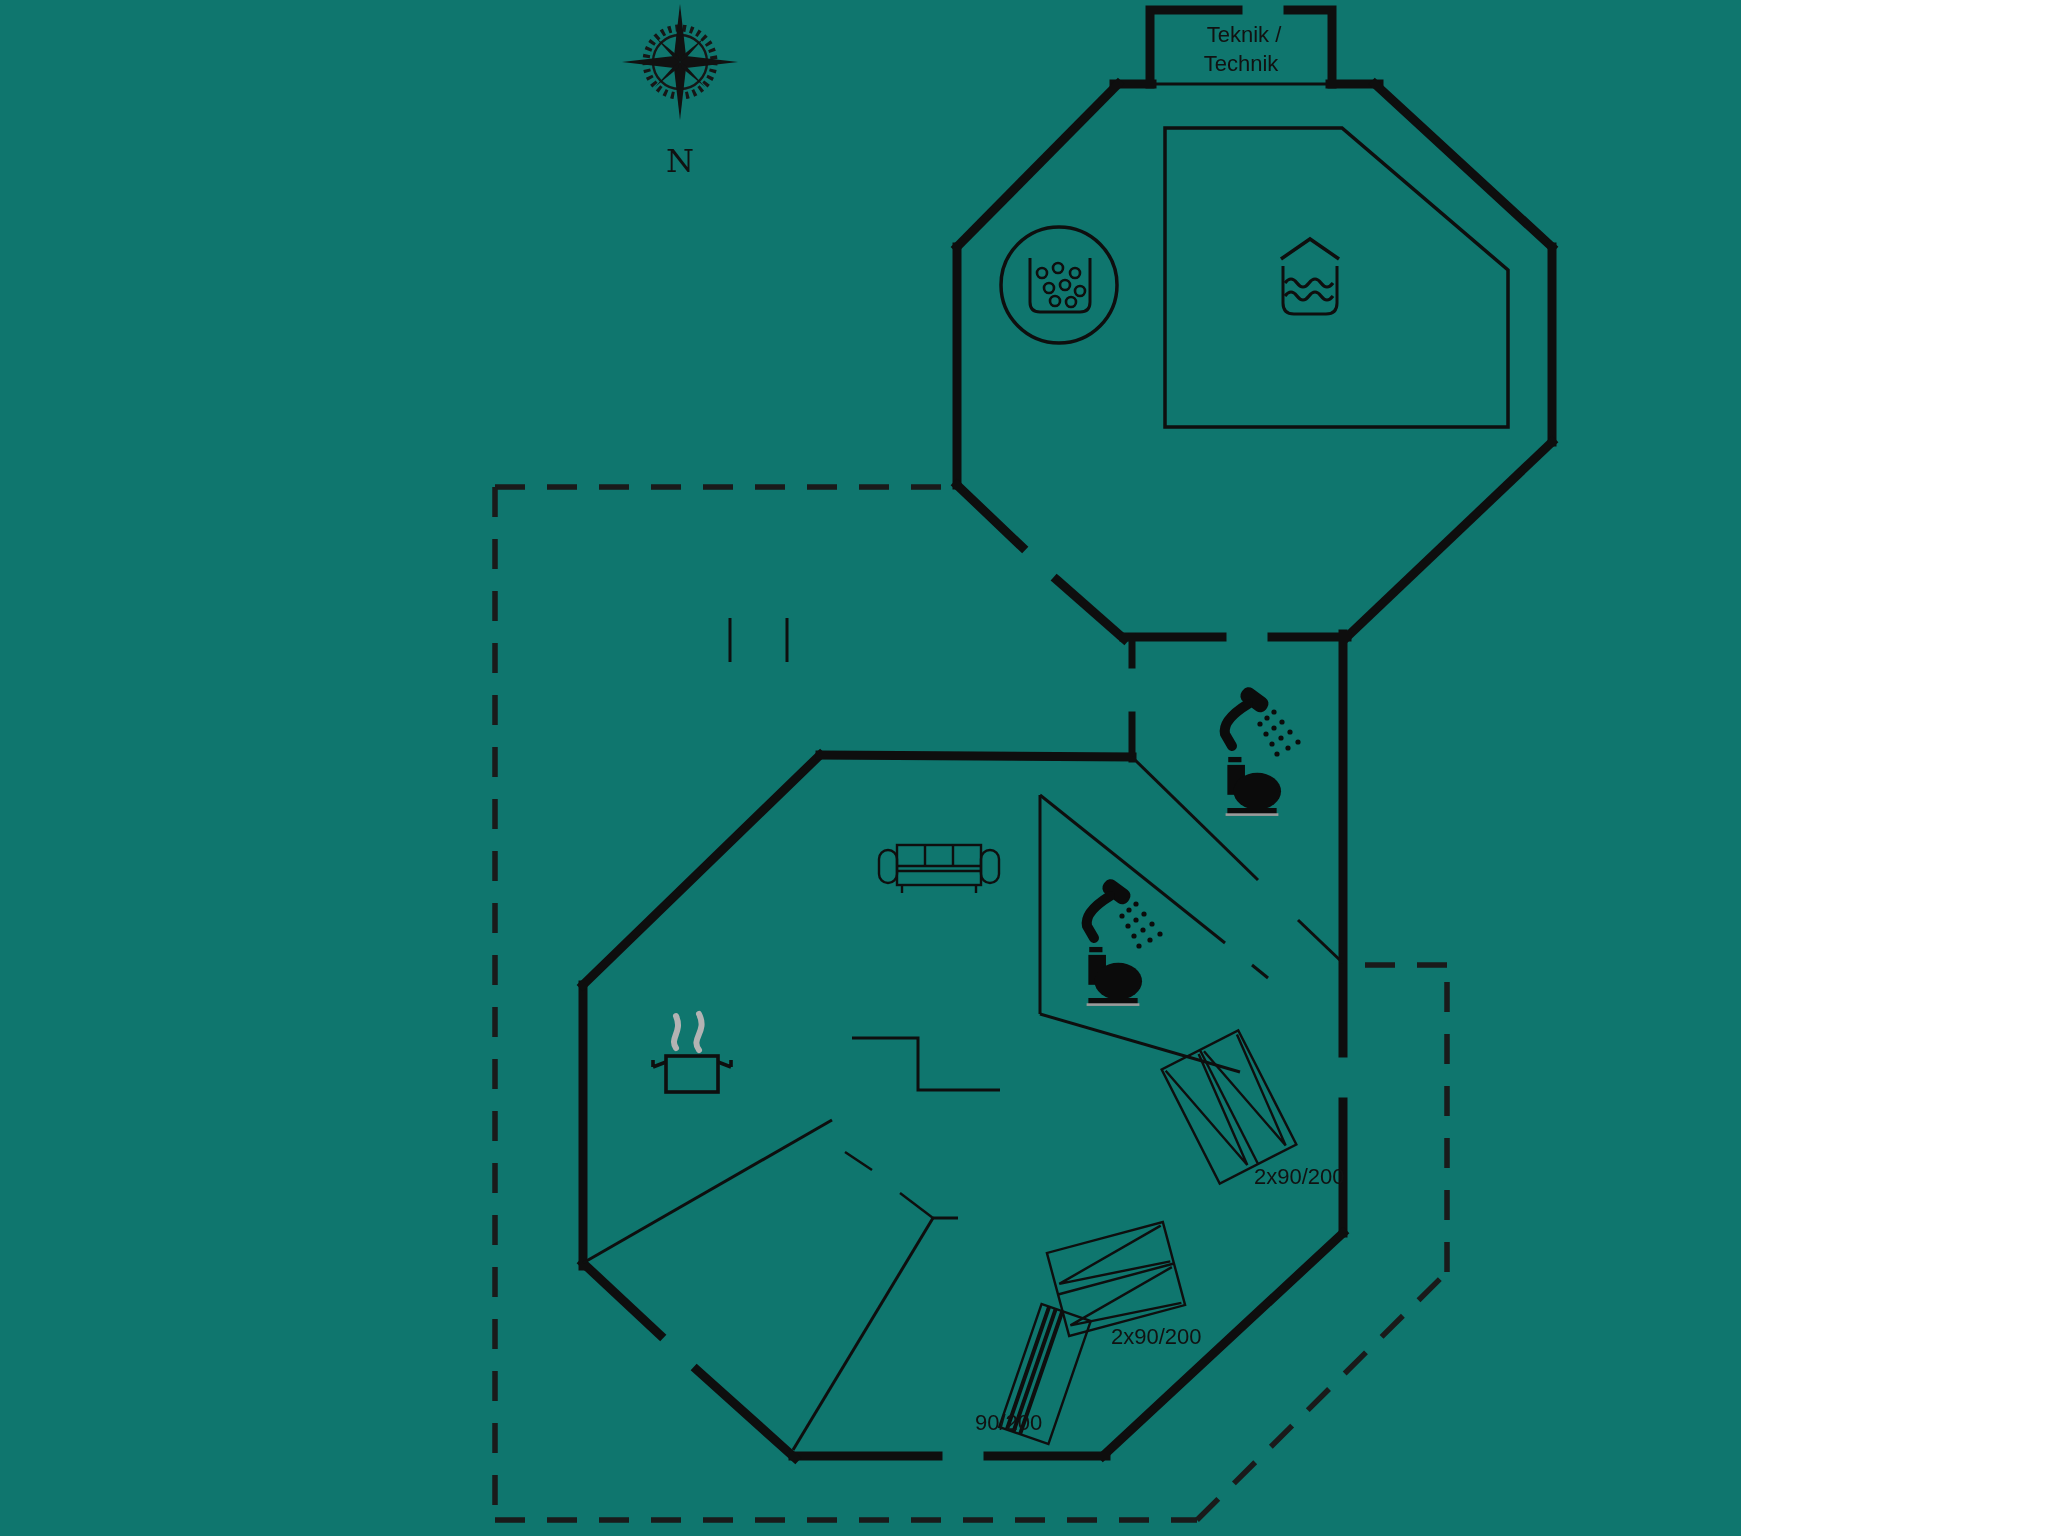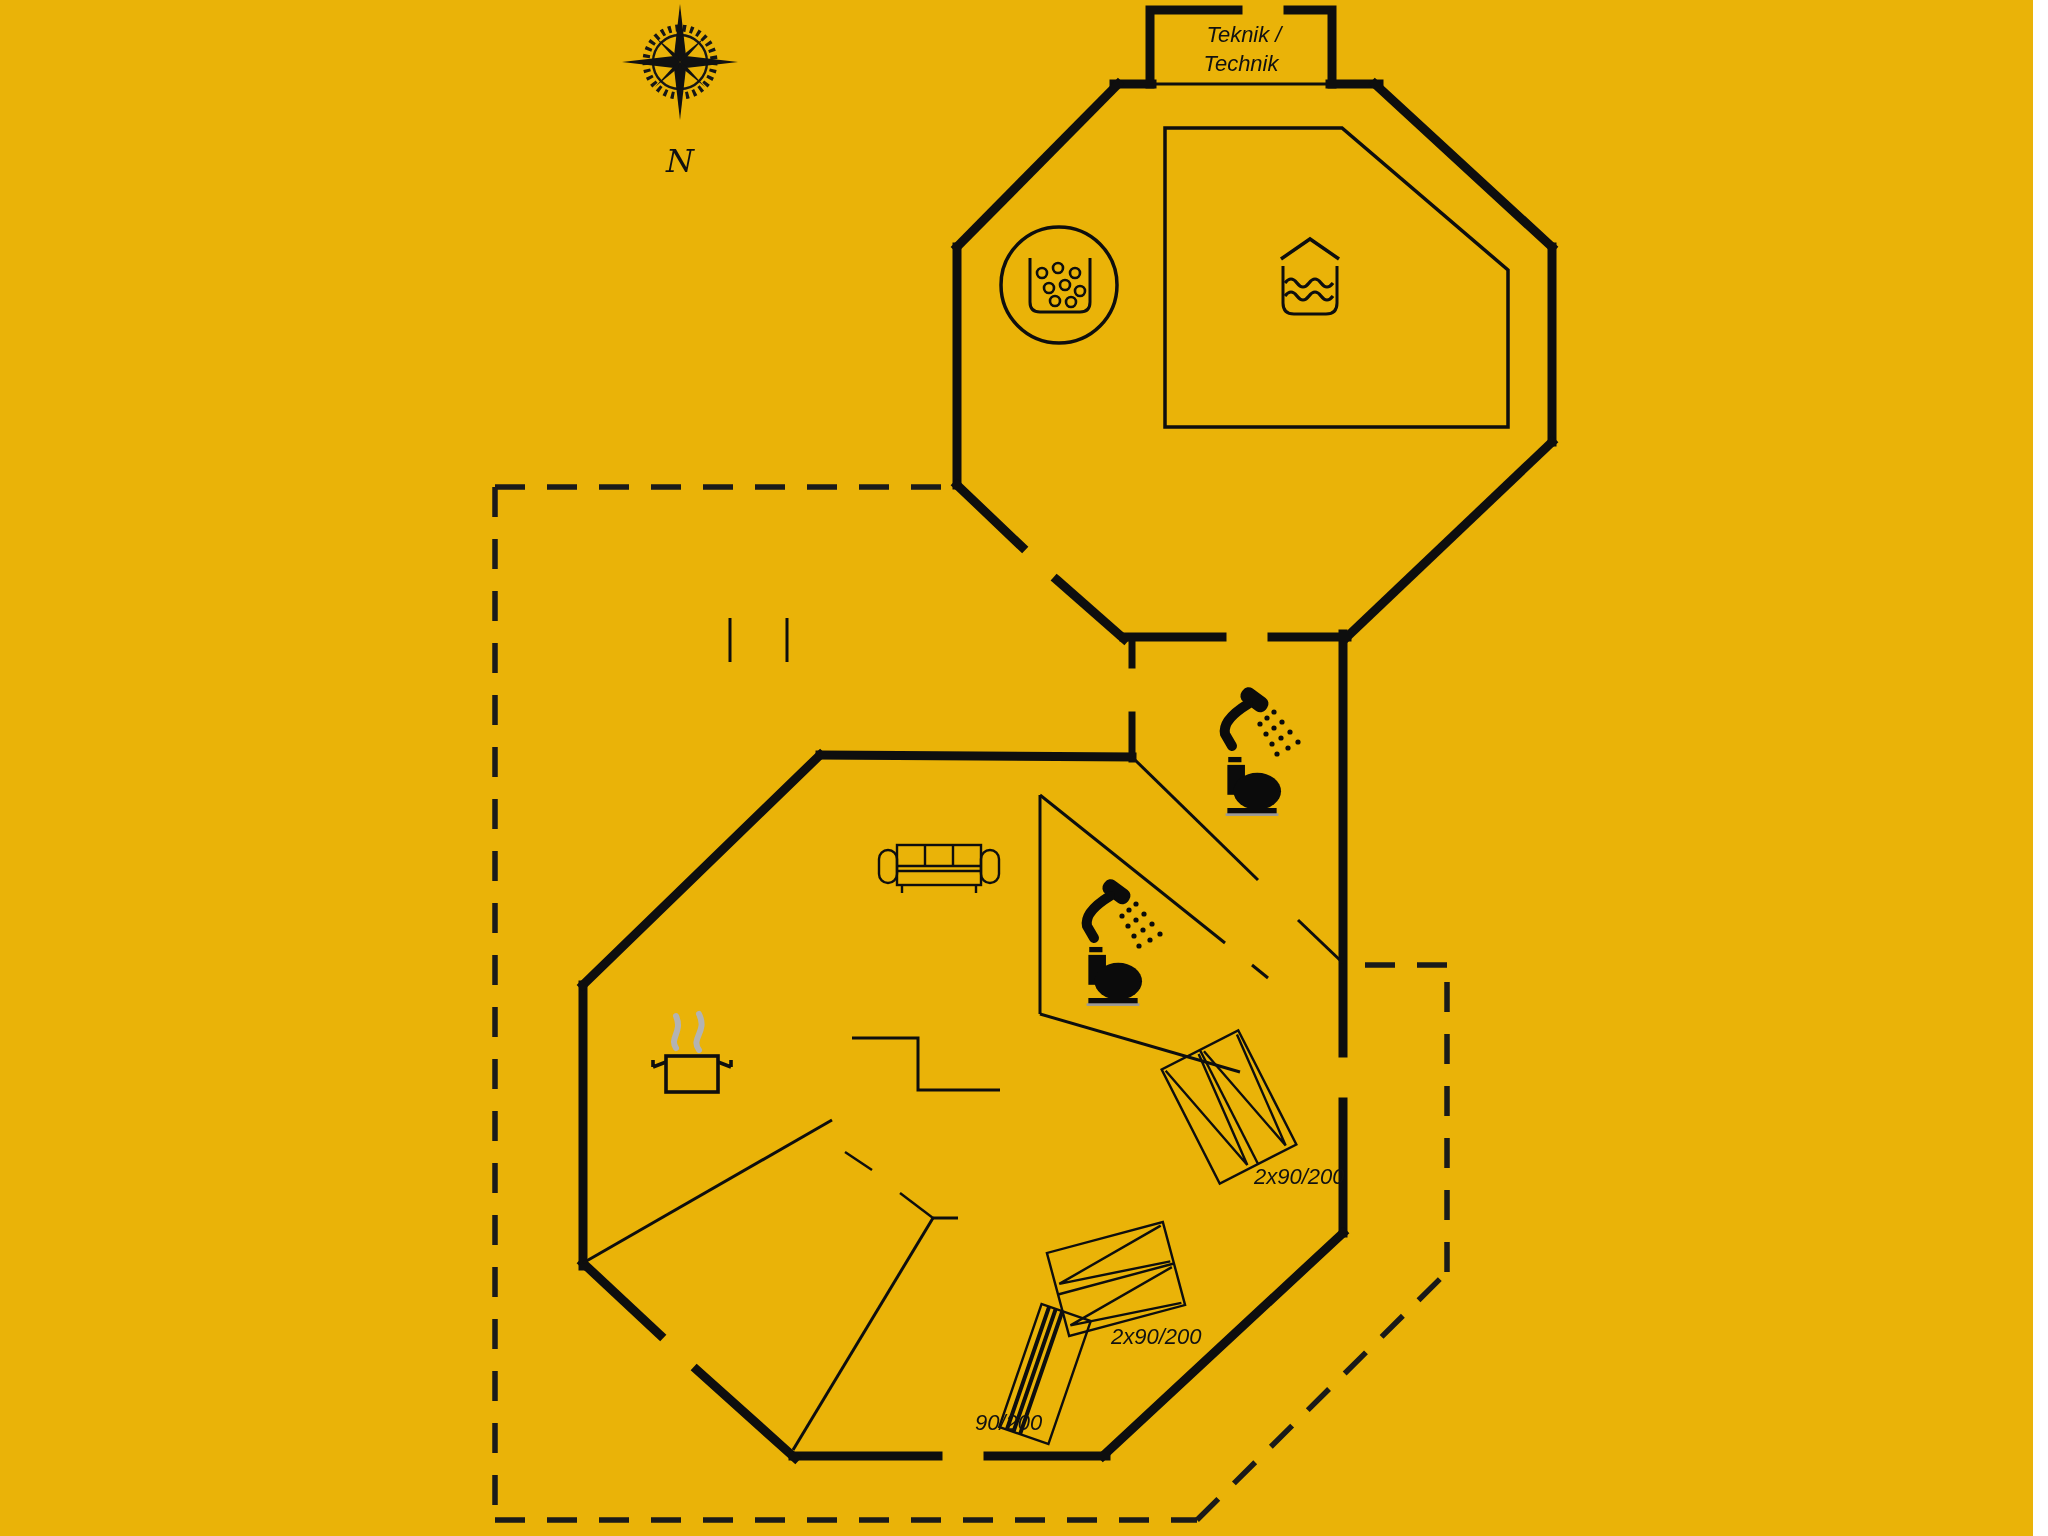--- a/index.html
+++ b/index.html
@@ -1,16 +1,16 @@
 <!DOCTYPE html>
 <html><head>
 <meta charset="utf-8">
 <style>
   html,body{margin:0;padding:0;background:#fff;}
-  .canvas{position:relative;width:2033px;height:1536px;background:#eab308;overflow:hidden;font-style:italic;}
+  .canvas{position:relative;width:1741px;height:1536px;background:#0f766e;overflow:hidden;}
   svg{position:absolute;inset:0;display:block;}
   .wall{stroke:#0e0e0e;stroke-width:9;fill:none;stroke-linecap:square;}
   .wallmid{stroke:#0e0e0e;stroke-width:7;fill:none;stroke-linecap:square;}
   .thin{stroke:#0e0e0e;stroke-width:3;fill:none;stroke-linecap:butt;}
   .thin2{stroke:#0e0e0e;stroke-width:2.4;fill:none;}
   .dash{stroke:#1a1a1a;stroke-width:5.5;fill:none;stroke-dasharray:30 22;}
   .icon{stroke:#0e0e0e;fill:none;stroke-width:3;}
   .fillb{fill:#0b0b0b;stroke:none;}
   .lbl{font-family:"Liberation Sans",sans-serif;font-size:22px;fill:#111;}
   .lblN{font-family:"DejaVu Serif",serif;font-size:32px;fill:#111;}

